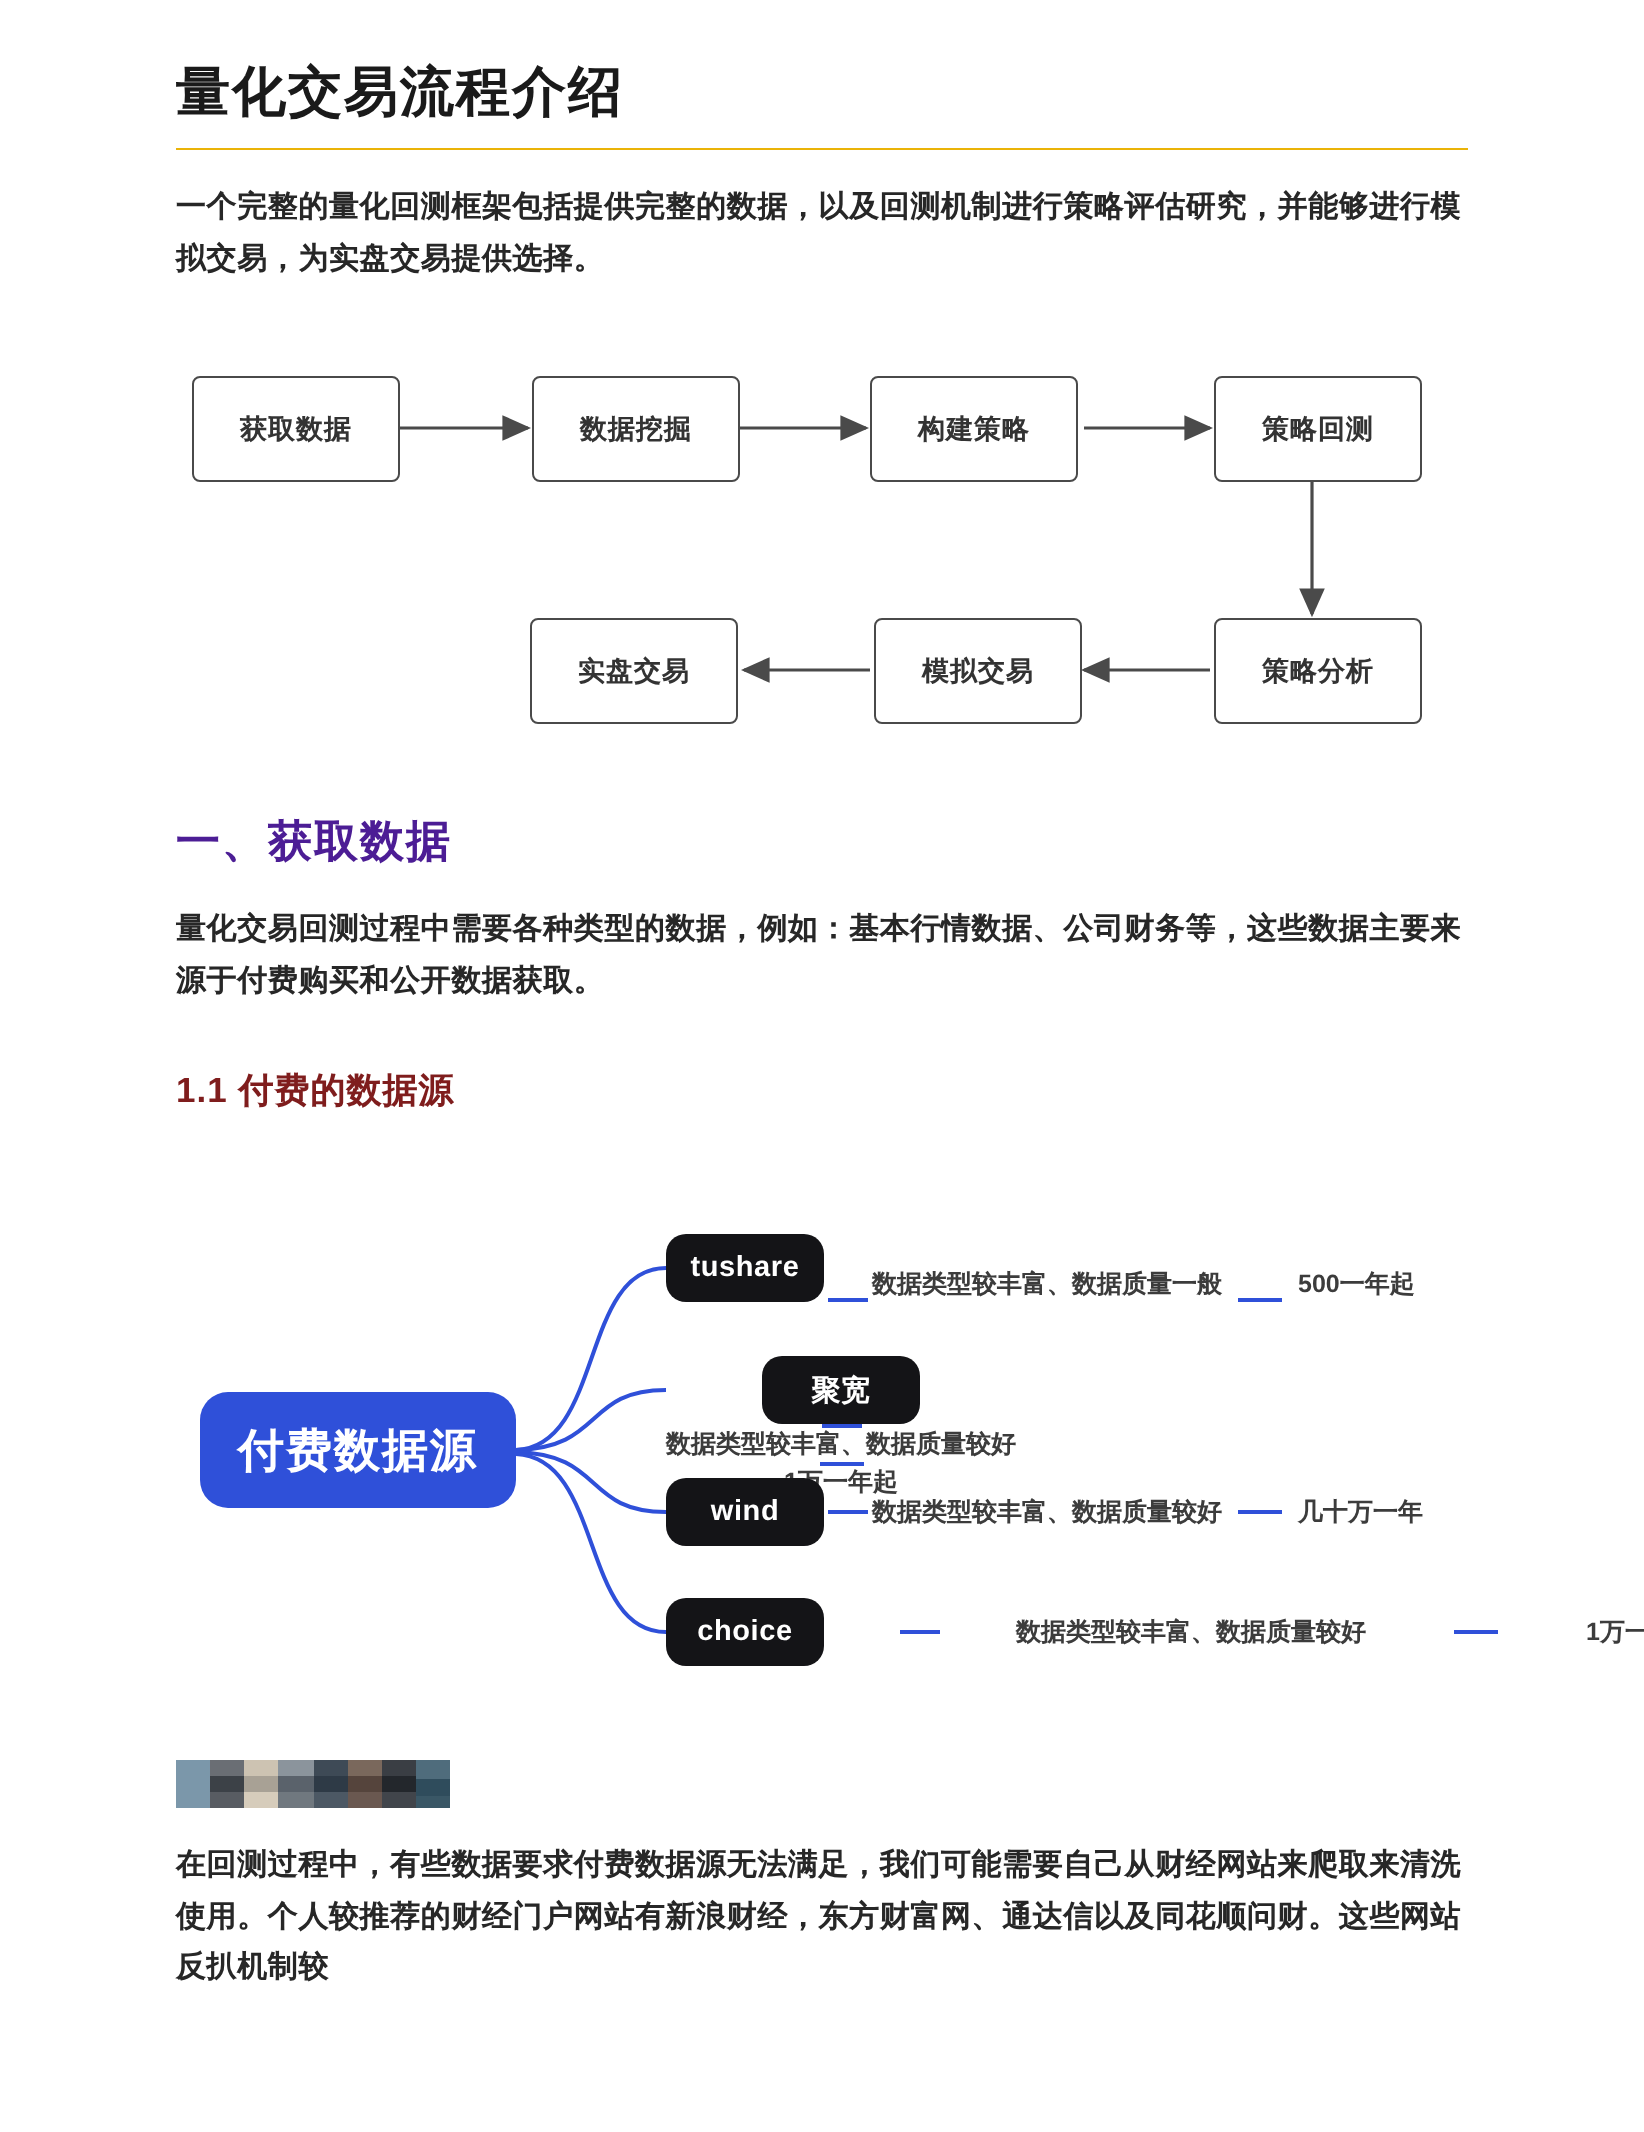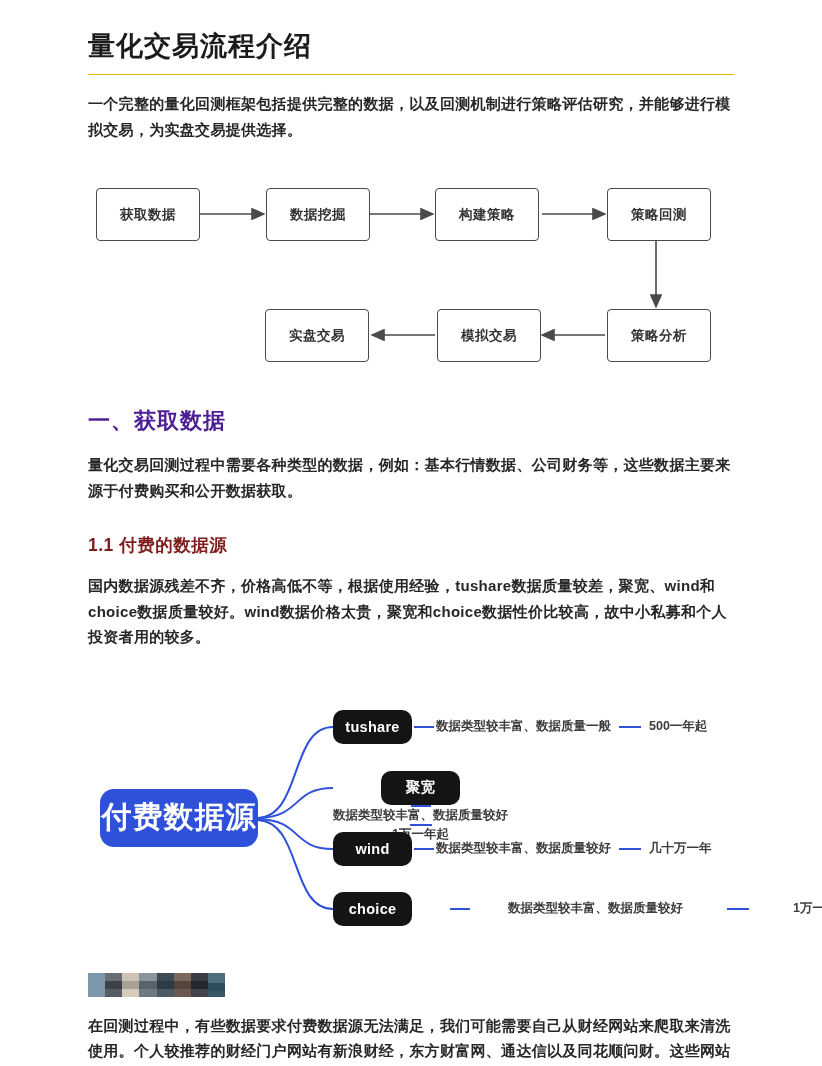--- a/index.html
+++ b/index.html
@@ -44,21 +44,21 @@
     letter-spacing: 0.5px;
   }
 
   
   .mindmap { position: relative; width: 646px; height: 255px; margin-top: 42px; }
   .mm-svg { position: absolute; left: 0; top: 0; }
   .mm-root {
     position: absolute; left: 12px; top: 97px; width: 158px; height: 58px;
     background: #2f50d9; border-radius: 14px;
     display: flex; align-items: center; justify-content: center;
-    color: #ffffff; font-size: 30px; font-weight: 800; letter-spacing: 1px;
+    color: #ffffff; font-size: 23px; font-weight: 800; letter-spacing: 1px;
   }
   .mm-row {
     position: absolute; left: 245px; height: 34px;
     display: flex; align-items: center;
   }
   .mm-node {
     width: 79px; height: 34px; background: #141417; border-radius: 10px;
     display: flex; align-items: center; justify-content: center;
     color: #ffffff; font-size: 14.5px; font-weight: 700; letter-spacing: 0.3px;
     flex: none;
@@ -106,33 +106,32 @@
     <div class="flow-box" style="left:519px; top:16px;">策略回测</div>
     <div class="flow-box" style="left:177px; top:137px;">实盘交易</div>
     <div class="flow-box" style="left:349px; top:137px;">模拟交易</div>
     <div class="flow-box" style="left:519px; top:137px;">策略分析</div>
   </div>
 
   <h2 class="sec-title">一、获取数据</h2>
   <p class="body-text">量化交易回测过程中需要各种类型的数据，例如：基本行情数据、公司财务等，这些数据主要来源于付费购买和公开数据获取。</p>
 
   <h3 class="sub-title">1.1 付费的数据源</h3>
-  <p class="body-text">国内数据源残差不齐，价格高低不等，根据使用经验，tushare数据质量较差，聚宽、wind和choice数据质量较好。wind数据价格太贵，聚宽和choice数据性价比较高，故中小私募和个人投资者用的较多。</p>
 
   <div class="mindmap">
     <svg class="mm-svg" width="646" height="255">
       <path d="M170,126 C214,124 202,35 245,35" stroke="#2f50d9" stroke-width="2" fill="none"></path>
       <path d="M170,126 C214,125 204,96 245,96" stroke="#2f50d9" stroke-width="2" fill="none"></path>
       <path d="M170,127 C214,128 204,157 245,157" stroke="#2f50d9" stroke-width="2" fill="none"></path>
       <path d="M170,128 C214,130 202,217 245,217" stroke="#2f50d9" stroke-width="2" fill="none"></path>
     </svg>
 
     <div class="mm-root">付费数据源</div>
 
-    <div class="mm-row" style="top:18px;">
+    <div class="mm-row" style="top:18px;align-items:flex-end;">
       <div class="mm-node">tushare</div>
       <div class="mm-link"></div>
       <span class="mm-desc">数据类型较丰富、数据质量一般</span>
       <div class="mm-dash"></div>
       <span class="mm-price">500一年起</span>
     </div>
 
     <div class="mm-row" style="top:79px;flex-direction:column;">
       <div class="mm-node">聚宽</div>
       <div class="mm-link"></div>

